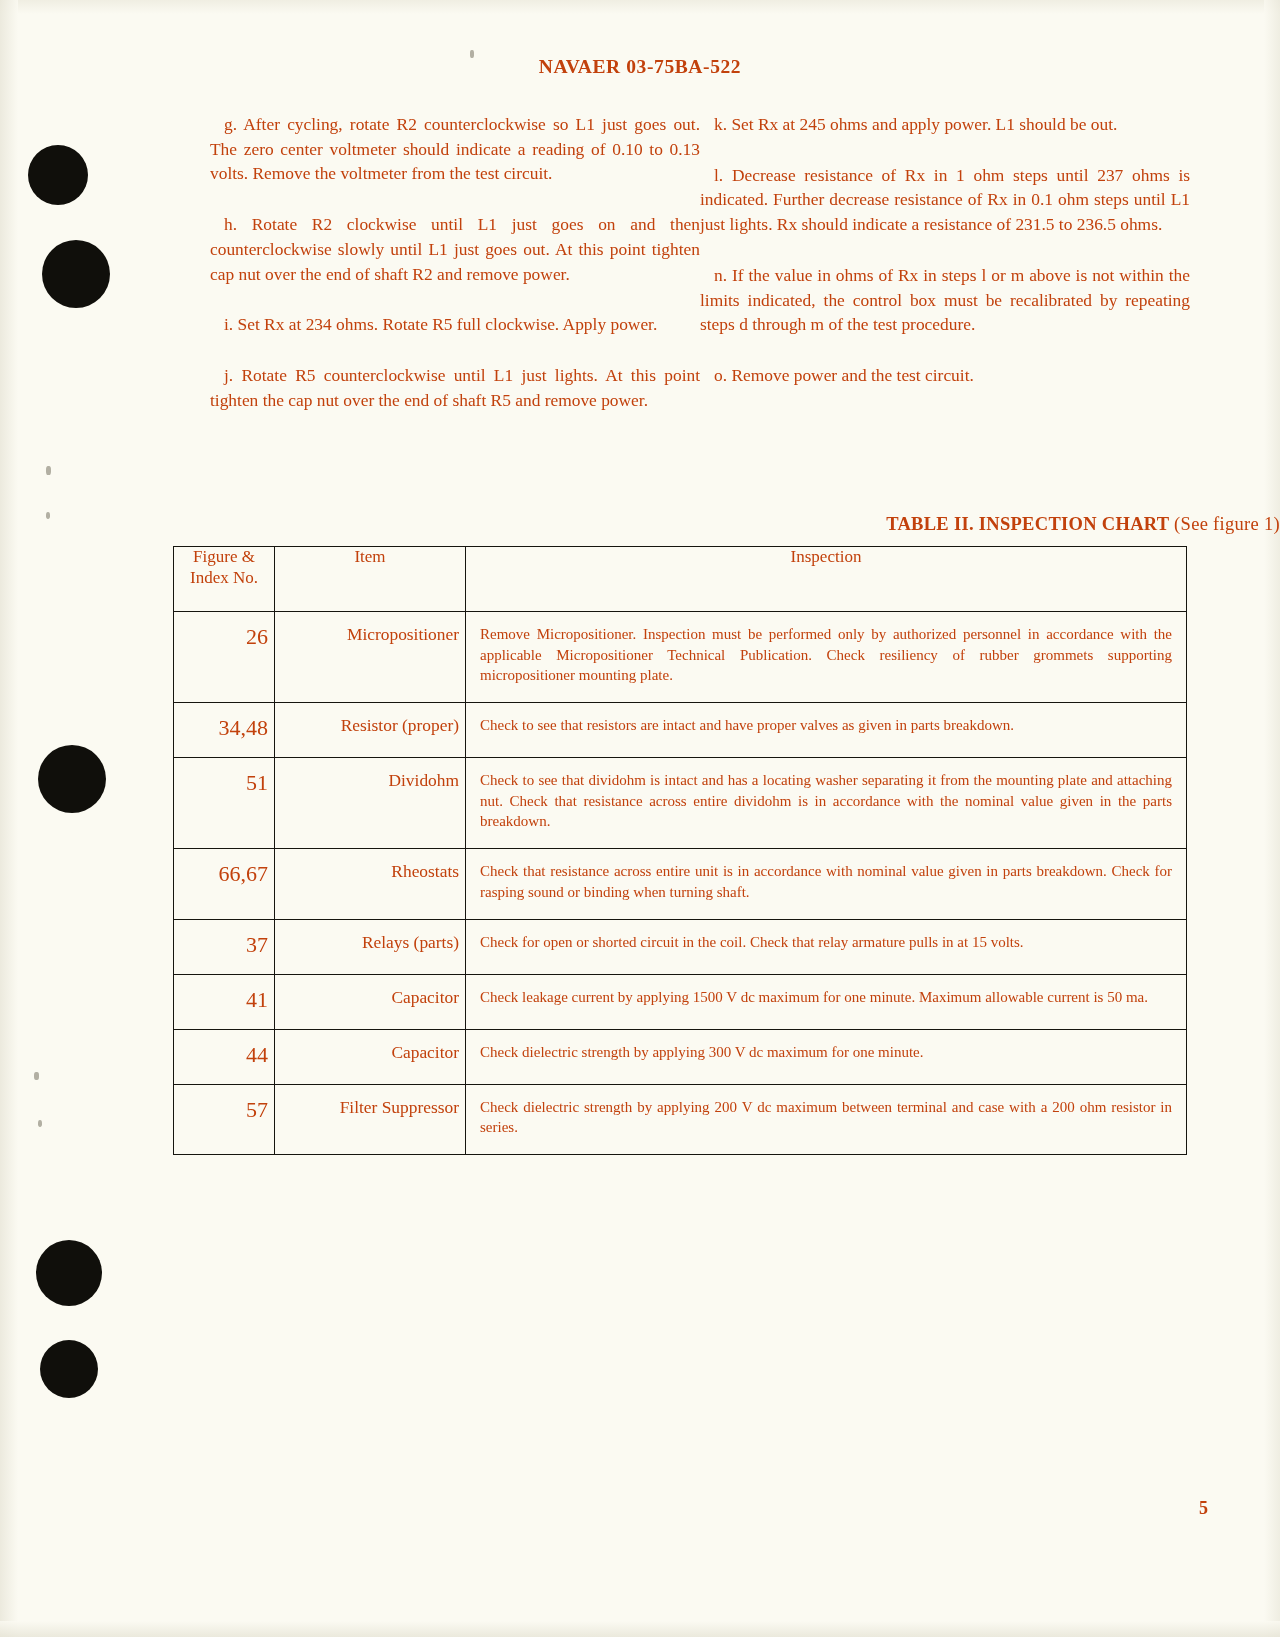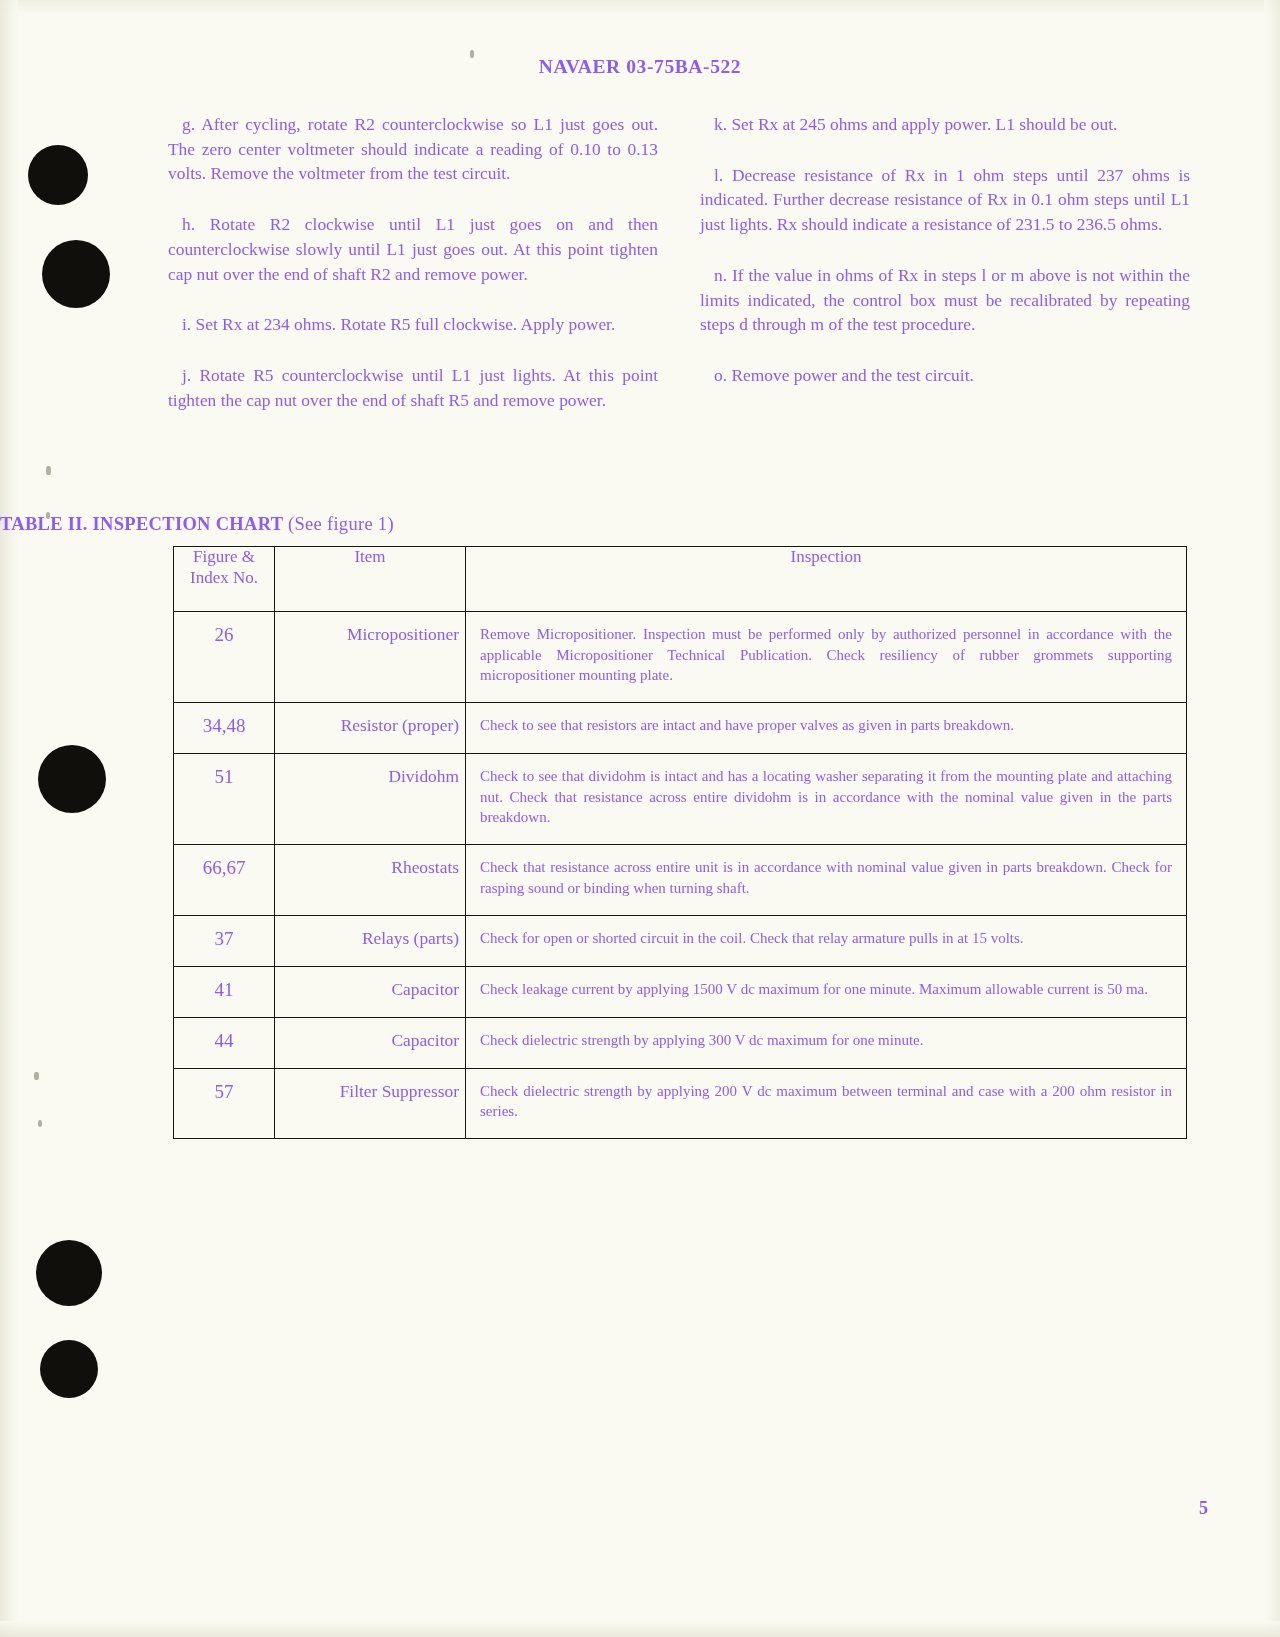--- a/index.html
+++ b/index.html
@@ -7,21 +7,21 @@
     padding: 0;
     background: #ffffff;
   }
   .page {
     position: relative;
     width: 1280px;
     height: 1637px;
     background: #fbfaf2;
     overflow: hidden;
     font-family: "Liberation Serif", serif;
-    color: #8b5cf6;
+    color: #c2410c;
   }
   
   .paper-edge-left {
     position: absolute;
     left: 0; top: 0;
     width: 18px; height: 100%;
     background: linear-gradient(to right, #e9e7da 0%, #fbfaf2 100%);
     opacity: .85;
   }
   .paper-edge-top {
@@ -64,21 +64,21 @@
     font-weight: bold;
     font-family: "Liberation Serif", serif;
   }
 
   .columns {
     position: absolute;
     top: 112px;
     left: 168px;
     width: 1022px;
     display: flex;
-    justify-content: space-between;
+    justify-content: flex-end;
   }
   .col {
     width: 490px;
   }
   .col p {
     margin: 0 0 26px 0;
     font-size: 17.4px;
     line-height: 1.42;
     text-align: justify;
     text-indent: 14px;
@@ -86,21 +86,21 @@
     -webkit-hyphens: none;
     hyphens: none;
   }
   .col p:last-child { margin-bottom: 0; margin-top: 21px; }
 
   .table-title {
     position: absolute;
     top: 514px;
     left: 0;
     width: 1280px;
-    text-align: left;
+    text-align: right;
     font-size: 18.5px;
     font-weight: bold;
     letter-spacing: .3px;
   }
   .table-title .sub {
     font-weight: normal;
   }
 
   table.inspection {
     position: absolute;
@@ -122,22 +122,22 @@
 
   thead th {
     height: 64px;
     text-align: center;
     font-weight: normal;
     font-size: 17px;
     vertical-align: middle;
     line-height: 1.22;
   }
   tbody td.c-fig {
-    text-align: center;
-    font-size: 19px;
+    text-align: right;
+    font-size: 22px;
     padding: 12px 6px 16px 6px;
     white-space: nowrap;
   }
   tbody td.c-item {
     text-align: right;
     font-size: 17.4px;
     padding: 12px 6px 16px 16px;
   }
   tbody td.c-insp {
     text-align: justify;

